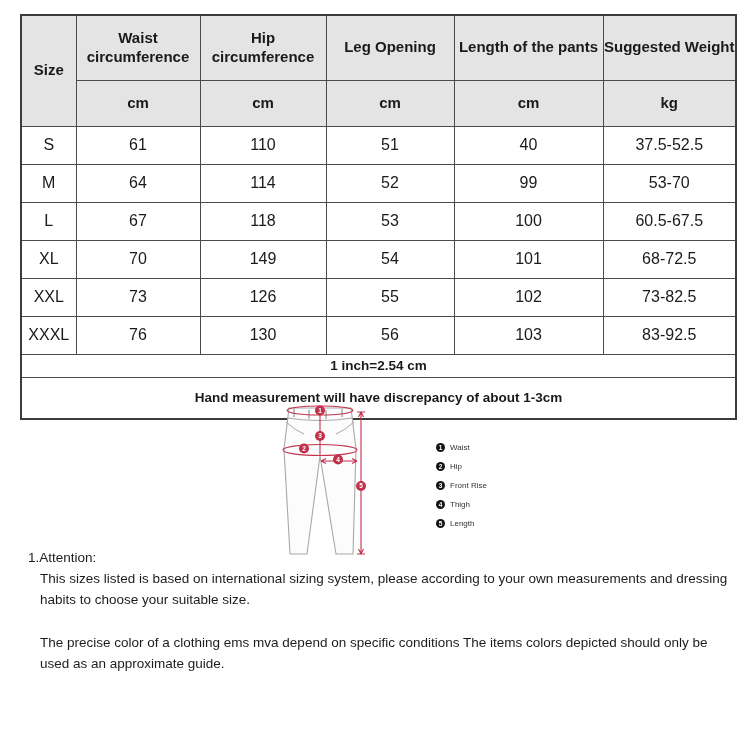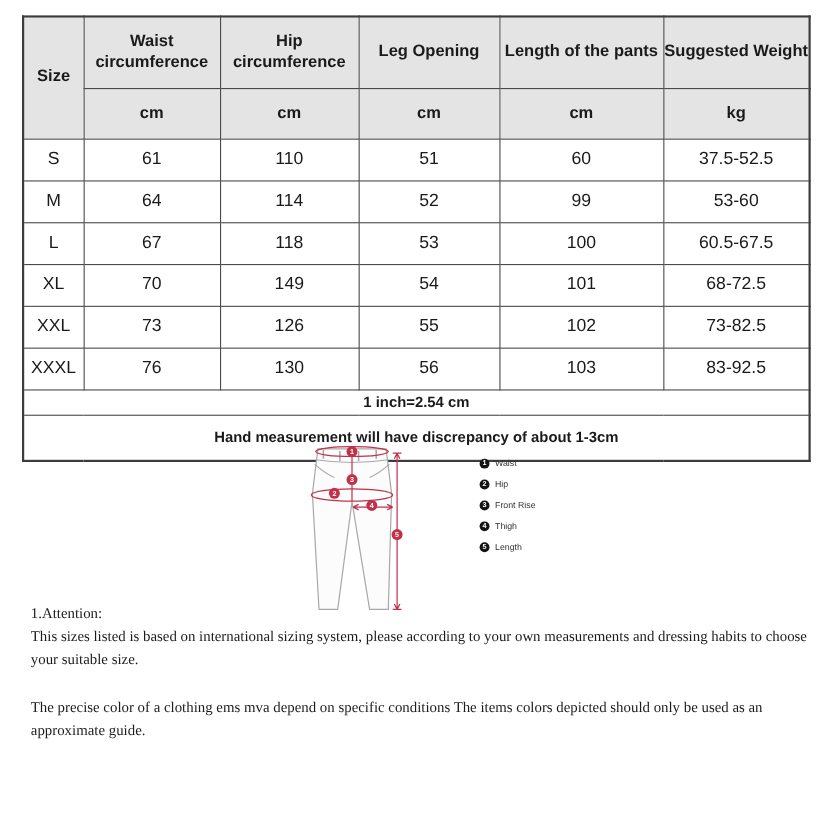--- a/index.html
+++ b/index.html
@@ -20,33 +20,33 @@
   .size-table thead th{background:#e4e4e4;font-weight:bold;font-size:15px;line-height:1.25;white-space:normal;}
   .hrow1{height:65px;}
   .hrow2{height:46px;}
   .drow{height:38px;}
   .drow td{font-size:16px;font-weight:400;}
   .note-row1{height:23px;}
   .note-row2{height:42px;}
   .note-row1 td,.note-row2 td{font-weight:bold;font-size:13.5px;}
   
   .diagram-wrap{position:absolute;left:280px;top:404px;width:95px;height:154px;}
-  .legend{position:absolute;left:436px;top:417px;}
+  .legend{position:absolute;left:436px;top:443px;}
   .legend-item{display:flex;align-items:center;margin-bottom:10px;height:9px;}
   .legend-bullet{
     width:9px;height:9px;border-radius:50%;background:#141414;color:#ffffff;
     font-size:6.5px;font-weight:bold;line-height:9px;text-align:center;
     margin-right:5px;flex:0 0 9px;
   }
   .legend-label{font-size:8px;color:#333333;line-height:9px;}
   
   .notes{position:absolute;left:28px;top:547px;width:706px;font-size:13.5px;line-height:21px;color:#1c1c1c;}
   .notes h3{margin:0;font-size:13.5px;font-weight:400;line-height:21px;}
-  .notes p{margin:0 0 22px 0;}
-  .notes .sec{margin:0;font-family:Liberation Serif, serif;}
+  .notes p{margin:0 0 22px 12px;}
+  .notes .sec{margin:0;}
 </style>
 </head>
 <body>
 
 <table class="size-table">
   <colgroup>
     <col style="width:55px">
       <col style="width:124px">
       <col style="width:126px">
     <col style="width:128px">
@@ -69,30 +69,30 @@
       <th>cm</th>
       <th>kg</th>
     </tr>
   </thead>
   <tbody>
     <tr class="drow">
       <td>S</td>
       <td>61</td>
       <td>110</td>
       <td>51</td>
-      <td>60</td>
+      <td>40</td>
       <td>37.5-52.5</td>
     </tr>
     <tr class="drow">
       <td>M</td>
       <td>64</td>
       <td>114</td>
       <td>52</td>
       <td>99</td>
-      <td>53-60</td>
+      <td>53-70</td>
     </tr>
     <tr class="drow">
       <td>L</td>
       <td>67</td>
       <td>118</td>
       <td>53</td>
       <td>100</td>
       <td>60.5-67.5</td>
     </tr>
     <tr class="drow">

